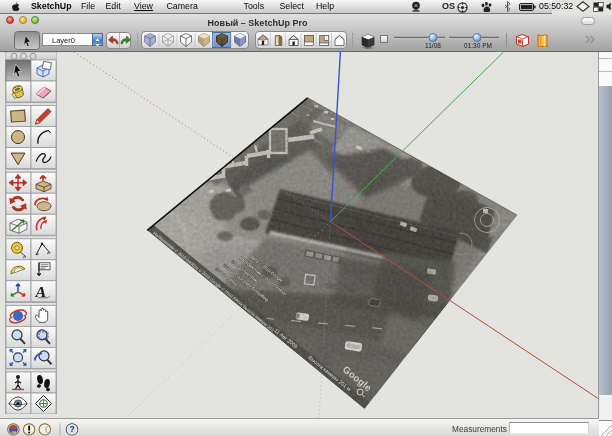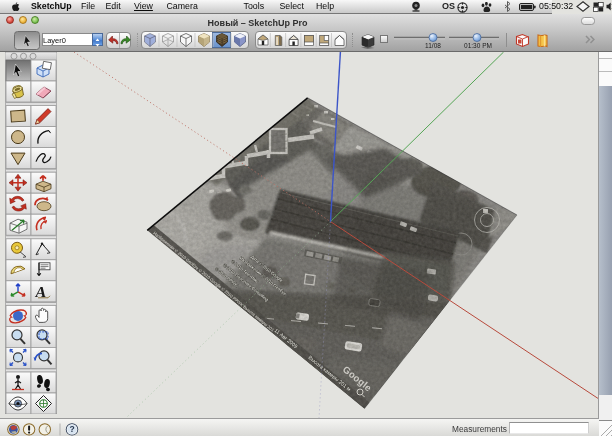--- a/index.html
+++ b/index.html
@@ -83,21 +83,21 @@
 <div class="abs" id="toolbar"></div>
 <div class="abs" id="tbicons" style="left:0;top:30px;width:612px;height:22px;">
 
   <div class="tbtn" style="left:14px;top:1px;width:26px;height:19px;background:linear-gradient(#8c8c8c,#b0b0b0 55%,#c6c6c6);border:1px solid #6e6e6e;box-sizing:border-box;">
     <svg width="24" height="17" viewBox="0 0 24 17">
         <path d="M10.5 3.5l5 6.6 -3 0 1.7 3.7 -1.7 0.8 -1.7-3.8 -2.2 2.2z" fill="#151515" stroke="#e8e8e8" stroke-width="0.5"></path>
       </svg>
   </div>
 
   <div class="abs" style="left:42px;top:3px;width:61px;height:13px;background:#fff;border:1px solid #8a8a8a;box-sizing:border-box;">
-    <span class="abs" style="left:0;top:2px;font-size:7.5px;color:#111;">Layer0</span>
+    <span class="abs" style="left:9px;top:2px;font-size:7.5px;color:#111;">Layer0</span>
   </div>
   <div class="abs" style="left:92px;top:3px;width:11px;height:13px;background:linear-gradient(#b8d0f0,#5a8fd8 50%,#3a6fc0 50%,#6aa0e8);border:1px solid #4a6a9a;box-sizing:border-box;">
     <svg width="9" height="11" viewBox="0 0 9 11">
         <path d="M4.5 1.5l2 2.5h-4zM4.5 9.5l2-2.5h-4z" fill="#fff"></path>
       </svg>
   </div>
 
   <div class="abs" style="left:106px;top:1.5px;width:25px;height:17px;background:linear-gradient(#fdfdfd,#d2d2d2);border:1px solid #8a8a8a;border-radius:4px;box-sizing:border-box;">
     <div class="abs" style="left:12px;top:0;width:1px;height:15px;background:#b0b0b0;"></div>
     <svg class="abs" style="left:0.5px;top:2.5px" width="11" height="11" viewBox="0 0 11 11">

